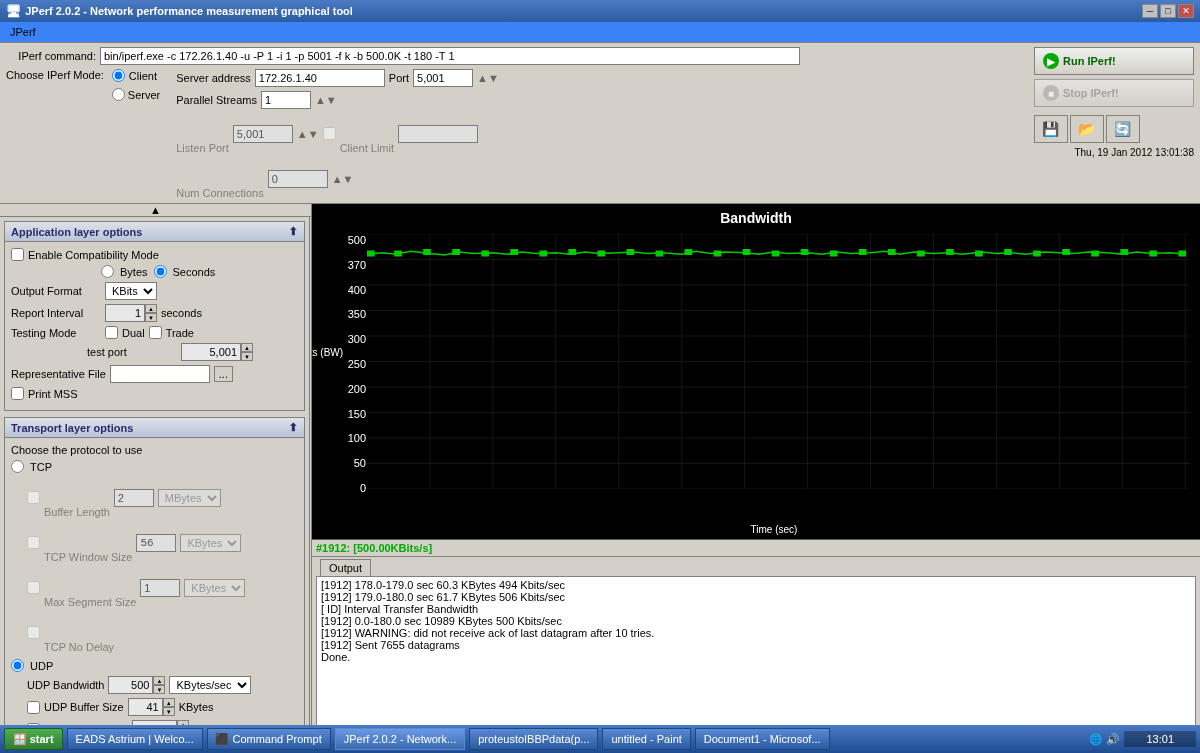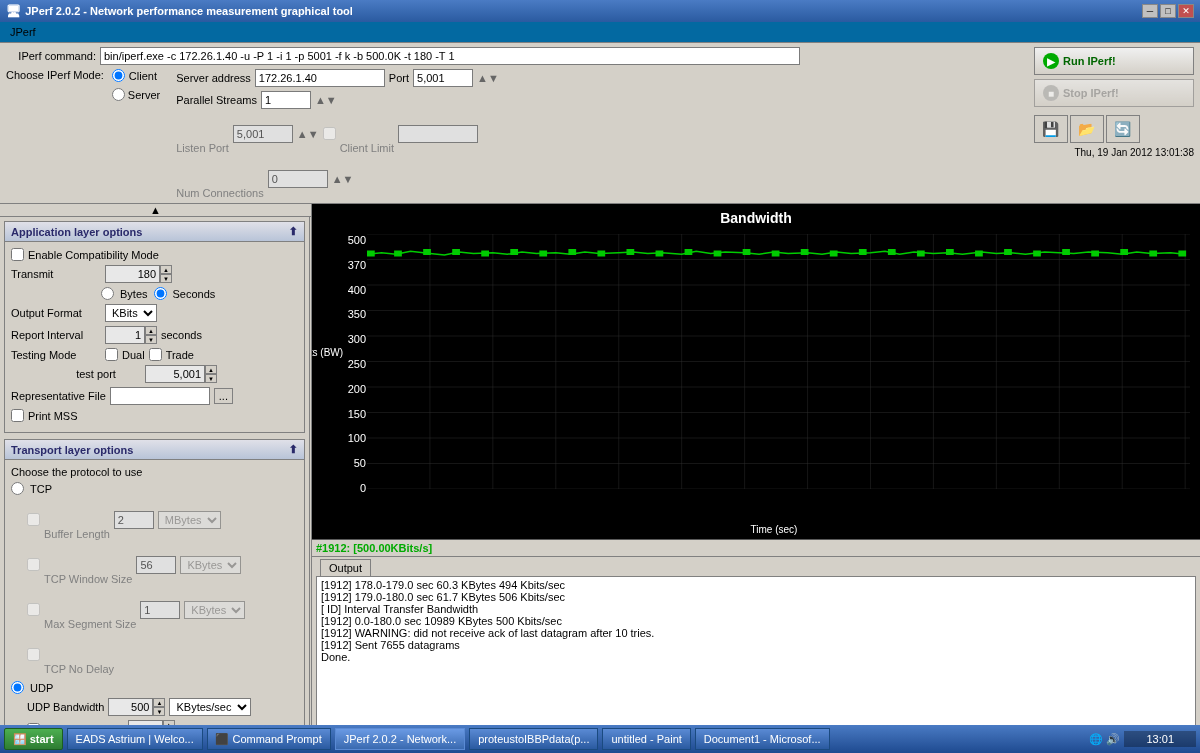--- a/index.html
+++ b/index.html
@@ -13,21 +13,21 @@
       display: flex;
       justify-content: space-between;
       align-items: center;
       height: 22px;
     }
     .title-bar-text { font-size: 11px; font-weight: bold; display: flex; align-items: center; gap: 4px; }
     .title-bar-buttons { display: flex; gap: 2px; }
     .title-btn { width: 16px; height: 14px; border: 1px solid #888; background: #c0c0c0; cursor: pointer; font-size: 9px; display: flex; align-items: center; justify-content: center; color: #000; }
 
     
-    .menu-bar { background: #0369a1; padding: 2px 4px; border-bottom: 1px solid #808080; }
+    .menu-bar { background: #3b82f6; padding: 2px 4px; border-bottom: 1px solid #808080; }
     .menu-item { display: inline-block; padding: 2px 6px; cursor: pointer; }
 
     
     .main-container { display: flex; flex-direction: column; height: calc(753px - 22px - 18px); }
 
     
     .top-config {
       background: #d4d0c8;
       padding: 4px 6px;
       border-bottom: 1px solid #808080;
@@ -293,30 +293,20 @@
             <span>Application layer options</span>
             <span>⬆</span>
           </div>
           <div class="panel-content">
 
             <div class="checkbox-row">
               <input type="checkbox" style="">
               <span>Enable Compatibility Mode</span>
             </div>
 
-            <div class="form-row">
-              <span class="form-label">Transmit</span>
-              <div class="spinbox">
-                <input type="text" class="form-input" style="width: 55px;" value="180">
-                <div class="spinbox-btns">
-                  <div class="spinbox-btn">▲</div>
-                  <div class="spinbox-btn">▼</div>
-                </div>
-              </div>
-            </div>
 
             <div class="radio-row" style="margin-left:90px;">
               <input type="radio" name="transmit-unit" style="">
               <span>Bytes</span>
               <input type="radio" name="transmit-unit" checked="" style="">
               <span>Seconds</span>
             </div>
 
             <div class="form-row">
               <span class="form-label">Output Format</span>
@@ -339,21 +329,21 @@
 
             <div class="form-row">
               <span class="form-label">Testing Mode</span>
               <input type="checkbox" style="">
               <span>Dual</span>
               <input type="checkbox" style="">
               <span>Trade</span>
             </div>
 
             <div class="form-row">
-              <span class="form-label" style="margin-left:40px;text-align:center;">test port</span>
+              <span class="form-label" style="margin-left:76px;">test port</span>
               <div class="spinbox">
                 <input type="text" class="form-input" style="width: 60px;" value="5,001">
                 <div class="spinbox-btns">
                   <div class="spinbox-btn">▲</div>
                   <div class="spinbox-btn">▼</div>
                 </div>
               </div>
             </div>
 
             <div class="form-row">
@@ -389,21 +379,21 @@
                 <input type="checkbox" disabled="" style="">
                 <span class="disabled">Buffer Length</span>
                 <input type="text" style="width: 40px; background: rgb(224, 224, 224);" disabled="" value="2">
                 <select disabled="" style="background:#e0e0e0;">
                   <option>MBytes</option>
                 </select>
               </div>
               <div class="checkbox-row" style="margin-left:16px;">
                 <input type="checkbox" disabled="" style="">
                 <span class="disabled">TCP Window Size</span>
-                <input type="text" style="width: 40px; background: rgb(224, 224, 224);" disabled="" value="56">
+                <input type="text" style="width: 40px; background: rgb(224, 224, 224); font-family: Liberation Mono, monospace;" disabled="" value="56">
                 <select disabled="" style="background:#e0e0e0;">
                   <option>KBytes</option>
                 </select>
               </div>
               <div class="checkbox-row" style="margin-left:16px;">
                 <input type="checkbox" disabled="" style="">
                 <span class="disabled">Max Segment Size</span>
                 <input type="text" style="width: 40px; background: rgb(224, 224, 224);" disabled="" value="1">
                 <select disabled="" style="background:#e0e0e0;">
                   <option>KBytes</option>

